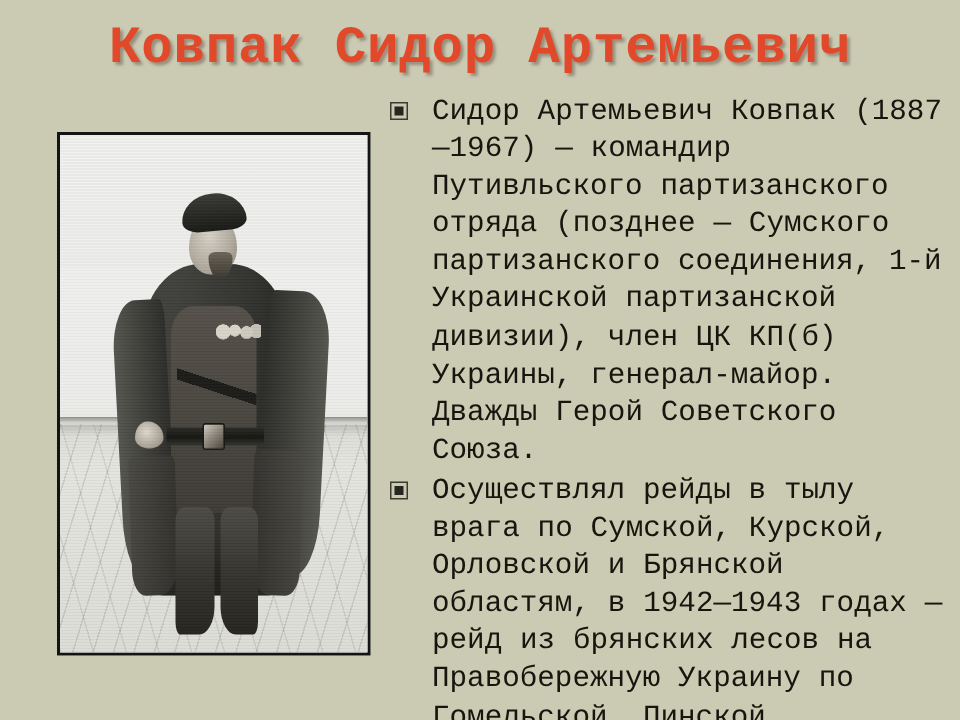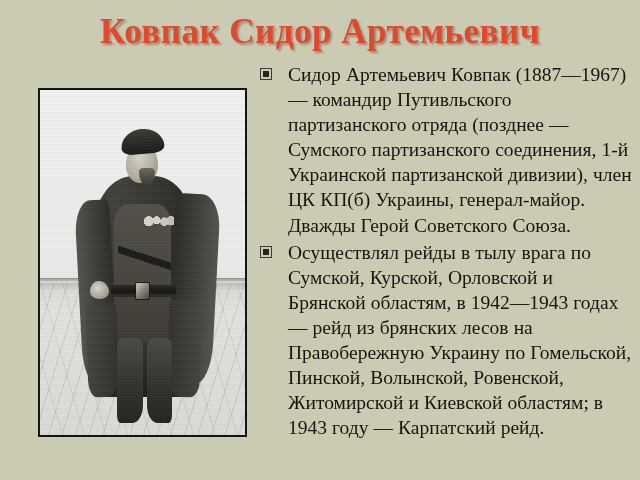--- a/index.html
+++ b/index.html
@@ -21,21 +21,21 @@
     box-sizing: border-box;
   }
 
   
   .title {
     position: absolute;
     left: 0;
     top: 10px;
     width: 640px;
     text-align: center;
-    font-family: Liberation Serif, serif;
+    font-family: Liberation Mono, monospace;
     font-weight: bold;
     font-size: 35px;
     line-height: 44px;
     letter-spacing: 0.5px;
     color: #e1492a;
     text-shadow: 2px 2px 2px rgba(110, 95, 80, 0.55);
     white-space: nowrap;
   }
 
   
@@ -274,21 +274,21 @@
     content: "";
     position: absolute;
     left: 2px;
     top: 2px;
     right: 2px;
     bottom: 2px;
     background: #262620;
   }
   .bullet-text {
     flex: 1 1 auto;
-    font-family: Liberation Serif, serif;
+    font-family: Liberation Mono, monospace;
     font-size: 19.5px;
     line-height: 25.1px;
     color: #16160f;
     text-align: left;
     word-spacing: 0.2px;
   }
 </style>
 </head>
 <body>
 

